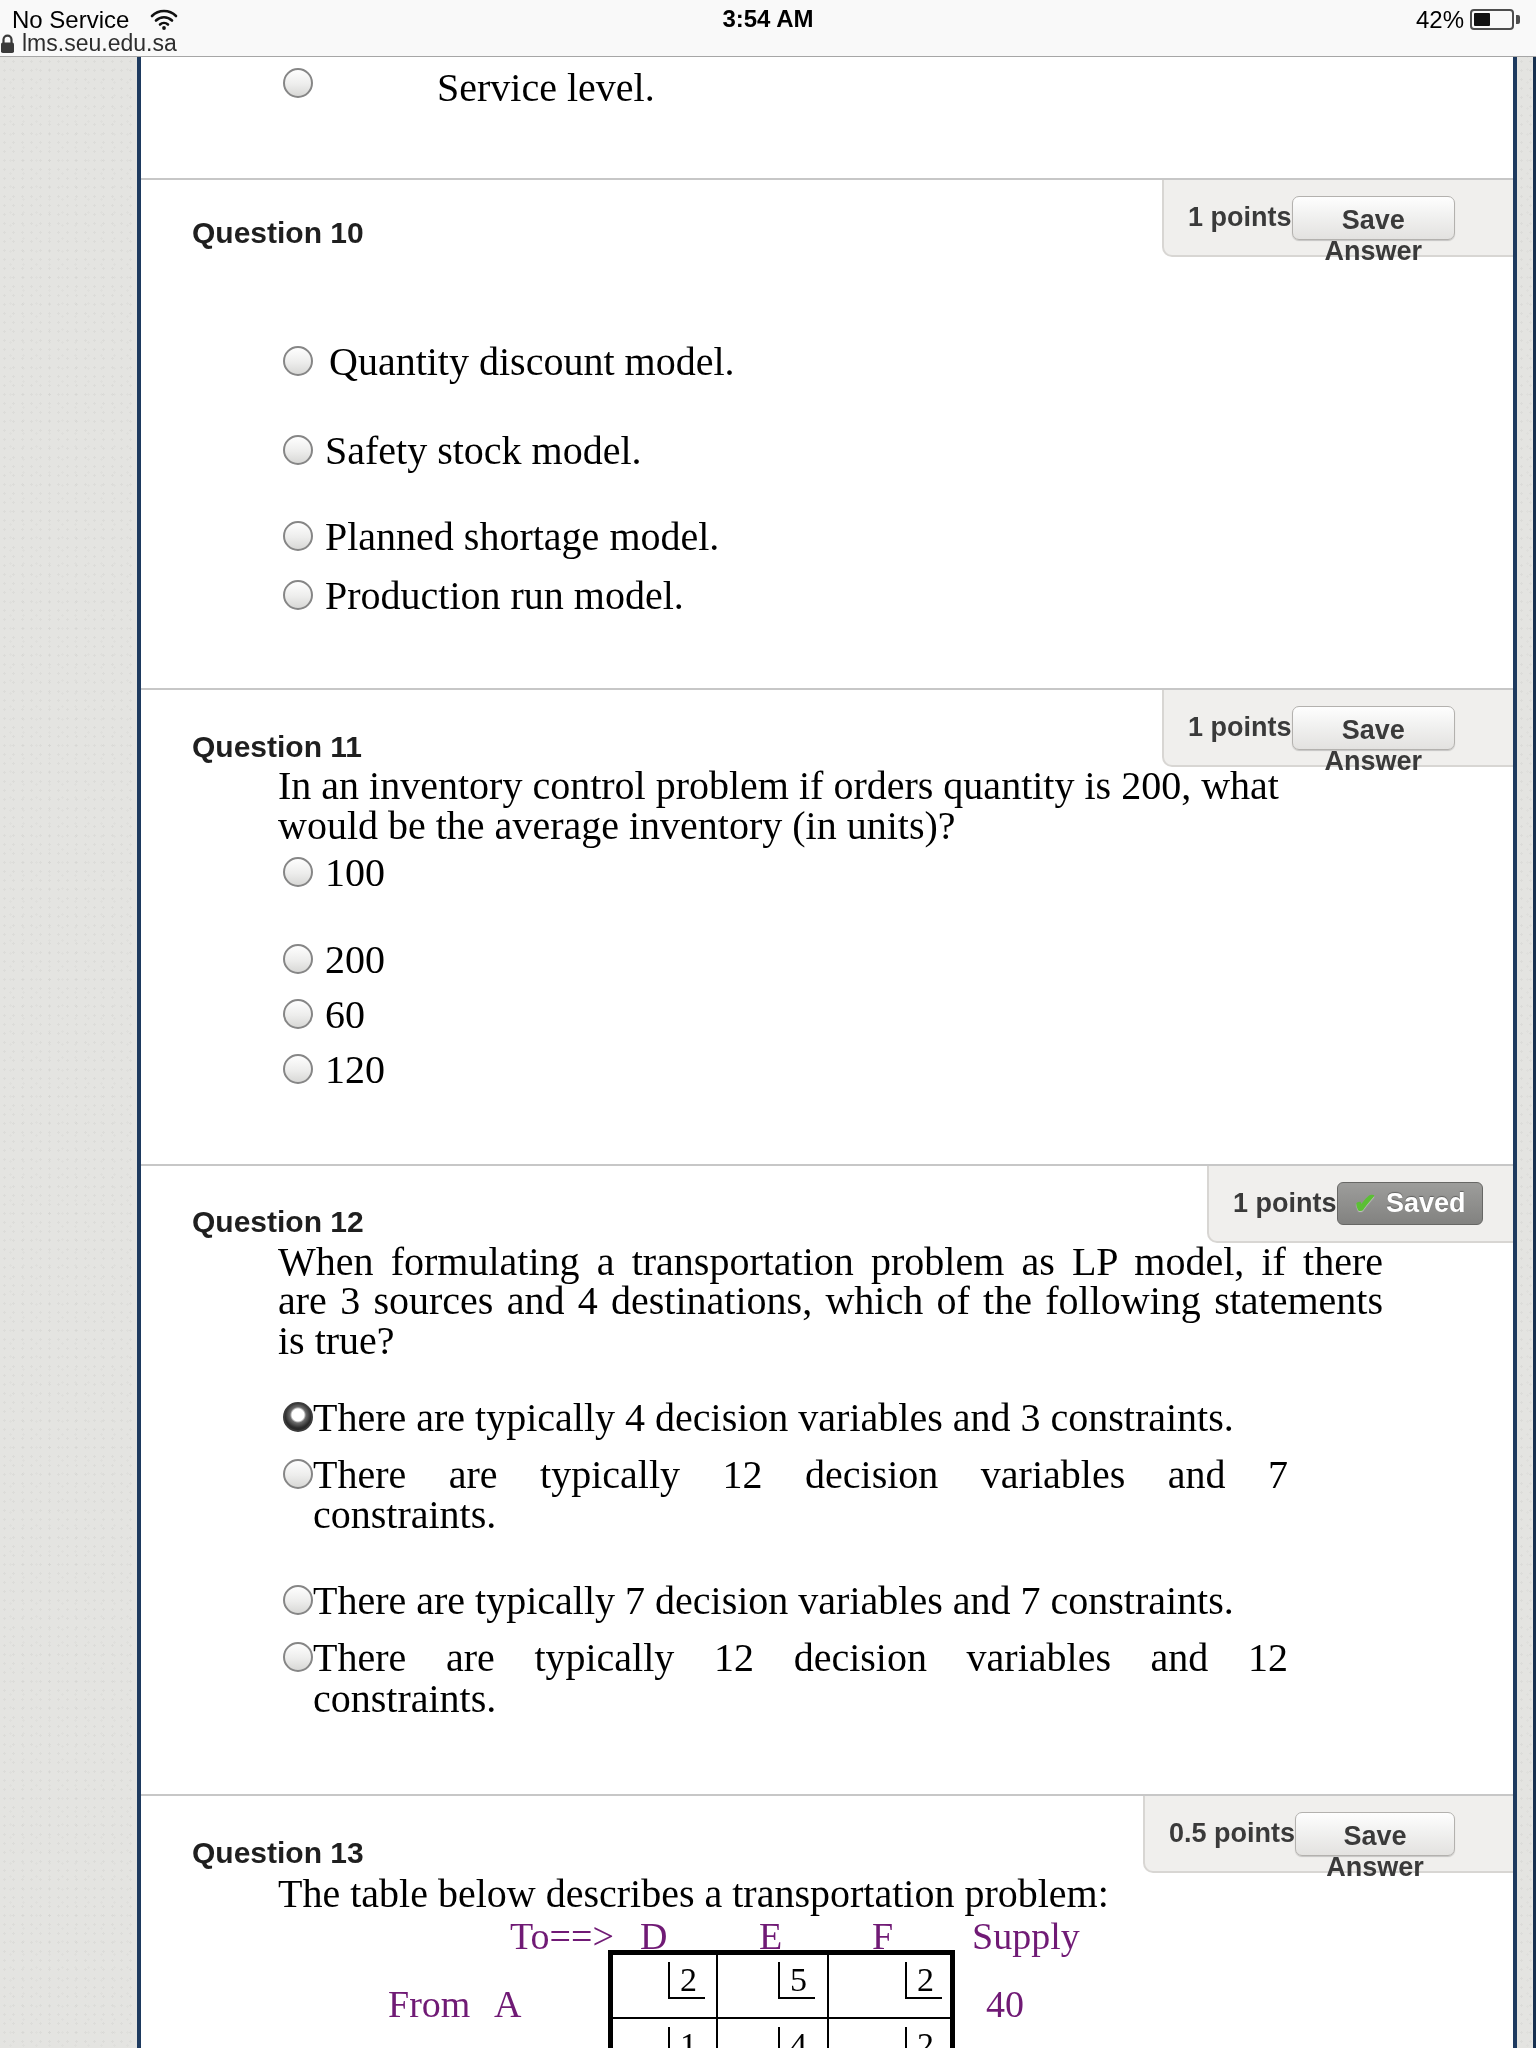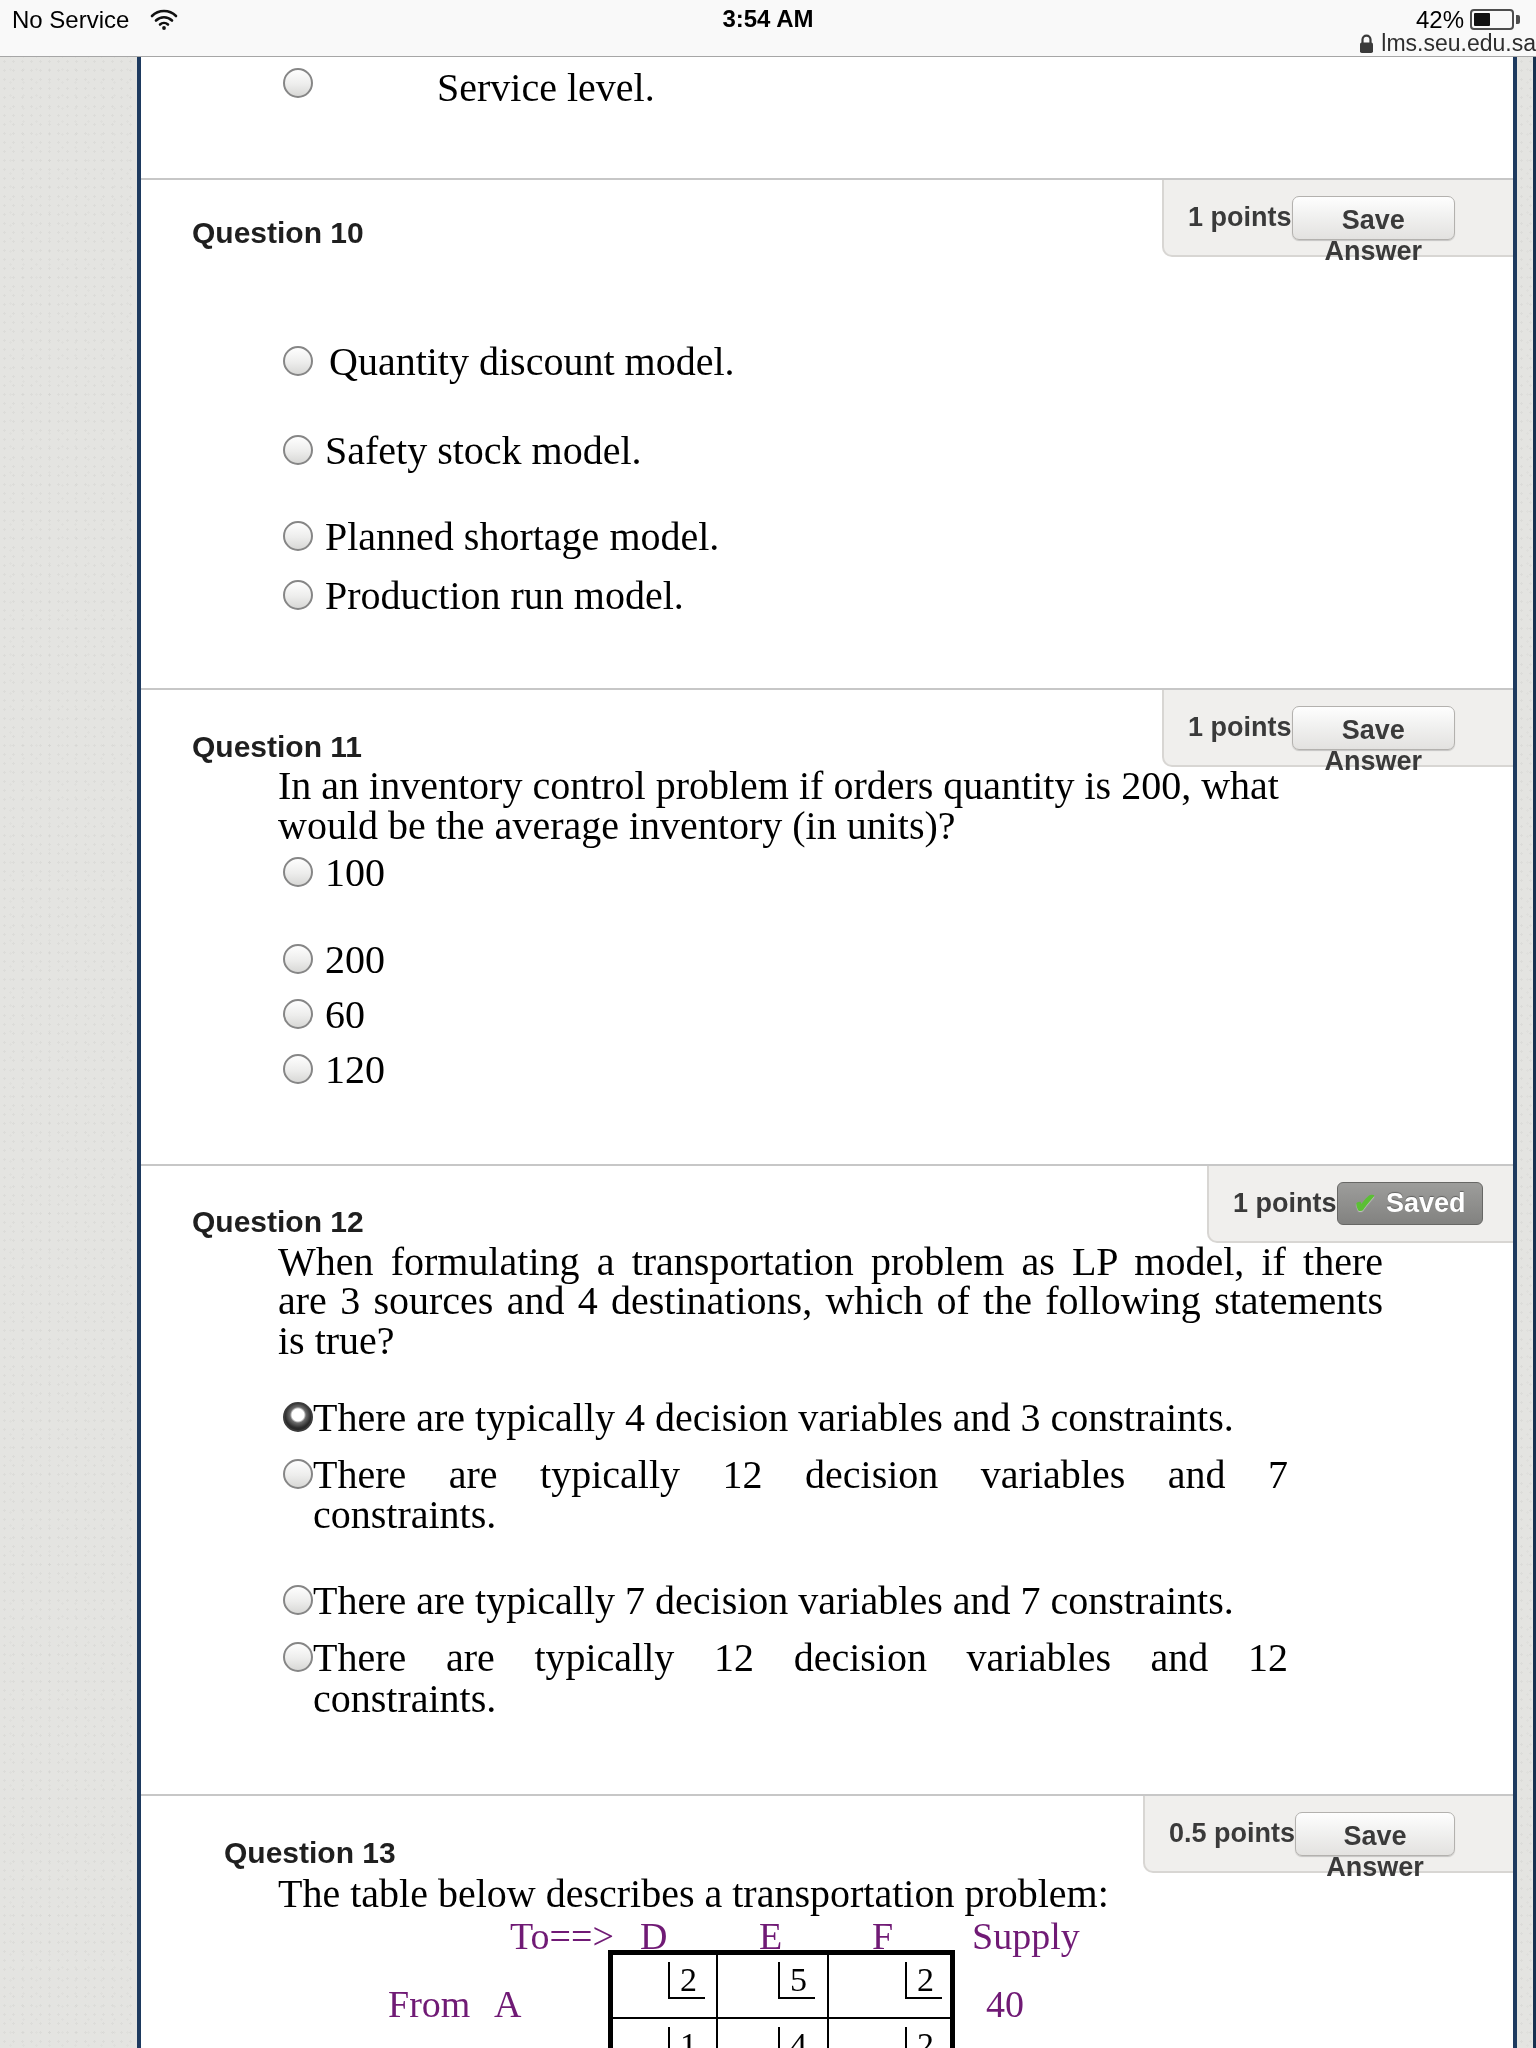--- a/index.html
+++ b/index.html
@@ -16,21 +16,21 @@
   .chrome{position:absolute;top:0;left:0;width:1536px;height:57px;background:#f9f9f9;
           border-bottom:1px solid #a6a6a6;z-index:20;box-sizing:border-box;}
   .carrier{position:absolute;left:12px;top:6px;font-size:24px;color:#000;}
   .wifi{position:absolute;left:150px;top:9px;}
   .clock{position:absolute;left:0;right:0;top:5px;text-align:center;font-size:24px;font-weight:600;color:#000;}
   .batt-label{position:absolute;right:72px;top:6px;font-size:24px;color:#000;}
   .batt-body{position:absolute;right:22px;top:9px;width:44px;height:21px;border:2px solid #4d4d4d;
              border-radius:4px;box-sizing:border-box;}
   .batt-fill{position:absolute;left:2px;top:2px;bottom:2px;width:40%;background:#111;border-radius:1px;}
   .batt-tip{position:absolute;right:16px;top:15px;width:4px;height:9px;background:#4d4d4d;border-radius:0 2px 2px 0;}
-  .urlrow{position:absolute;left:0;right:0;top:30px;text-align:right;font-size:23px;color:#2e2e2e;}
+  .urlrow{position:absolute;left:0;right:0;top:30px;text-align:left;font-size:23px;color:#2e2e2e;}
   .urlrow svg{vertical-align:-3px;margin-right:7px;}
   
   .divider{position:absolute;left:141px;width:1372px;height:2px;background:#c7c7c7;}
   .panel{position:absolute;background:#f0efed;border-left:2px solid #d8d6d3;border-bottom:2px solid #d8d6d3;
          border-radius:0 0 0 10px;box-sizing:border-box;display:flex;align-items:center;
          justify-content:space-between;padding:0 58px 0 24px;}
   .points{font-size:27px;font-weight:bold;color:#3a3a3a;white-space:nowrap;}
   .save-btn{height:44px;padding:8px 20px;font-family:"Liberation Sans",sans-serif;font-size:27px;font-weight:bold;
             color:#3a3a3a;background:linear-gradient(180deg,#fefefe 0%,#f1f1f0 45%,#e3e2e0 100%);
             border:1px solid #b3b1ae;border-radius:7px;box-shadow:0 1px 1px rgba(0,0,0,0.18);cursor:pointer;}
@@ -124,21 +124,21 @@
 
   <span class="radio" style="left:283px;top:1642px;"></span>
   <div class="serif jline" style="left:313px;top:1636px;width:975px;">There are typically 12 decision variables and 12</div>
   <div class="serif" style="left:313px;top:1677px;">constraints.</div>
 
   <div class="divider" style="top:1794px;"></div>
   <div class="panel" style="left:1143px;top:1796px;width:370px;height:77px;">
     <span class="points">0.5 points</span>
     <button class="save-btn">Save Answer</button>
   </div>
-  <div class="qtitle" style="top:1836px;margin-left:32px;">Question 13</div>
+  <div class="qtitle" style="top:1836px;">Question 13</div>
   <div class="serif" style="left:278px;top:1872px;">The table below describes a transportation problem:</div>
 
   <div class="thead" style="left:510px;top:1916px;">To==&gt;</div>
   <div class="thead" style="left:640px;top:1916px;">D</div>
   <div class="thead" style="left:759px;top:1916px;">E</div>
   <div class="thead" style="left:872px;top:1916px;">F</div>
   <div class="thead" style="left:972px;top:1916px;">Supply</div>
 
   <div class="tgrid">
     <div class="vline" style="left:103px;"></div>

